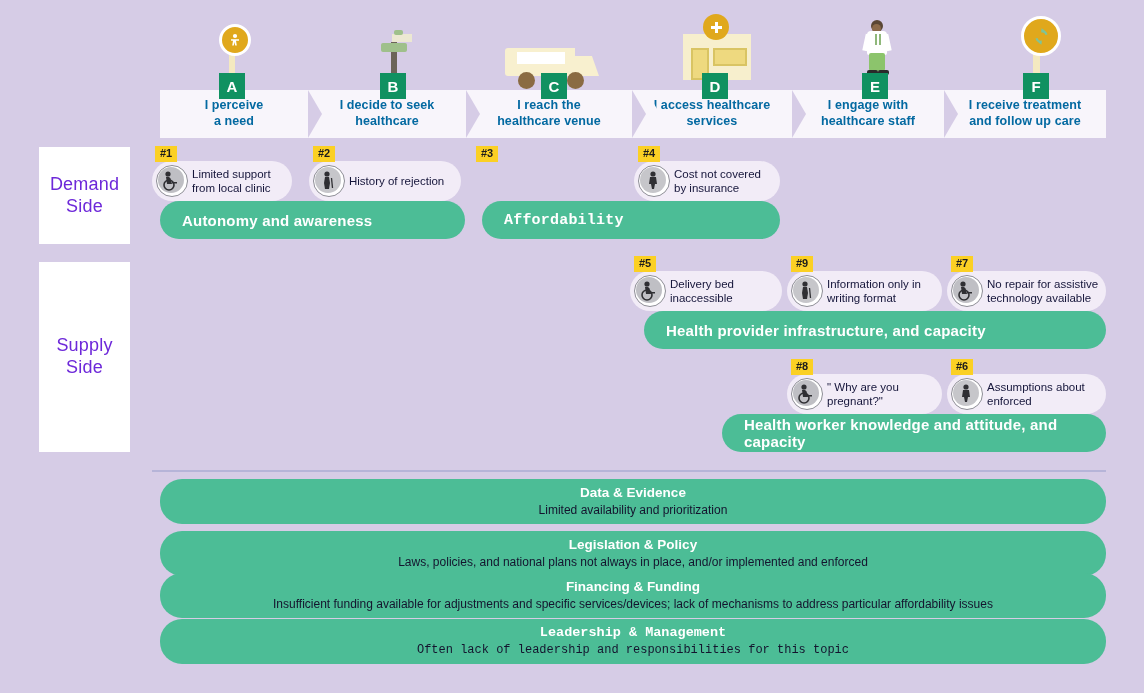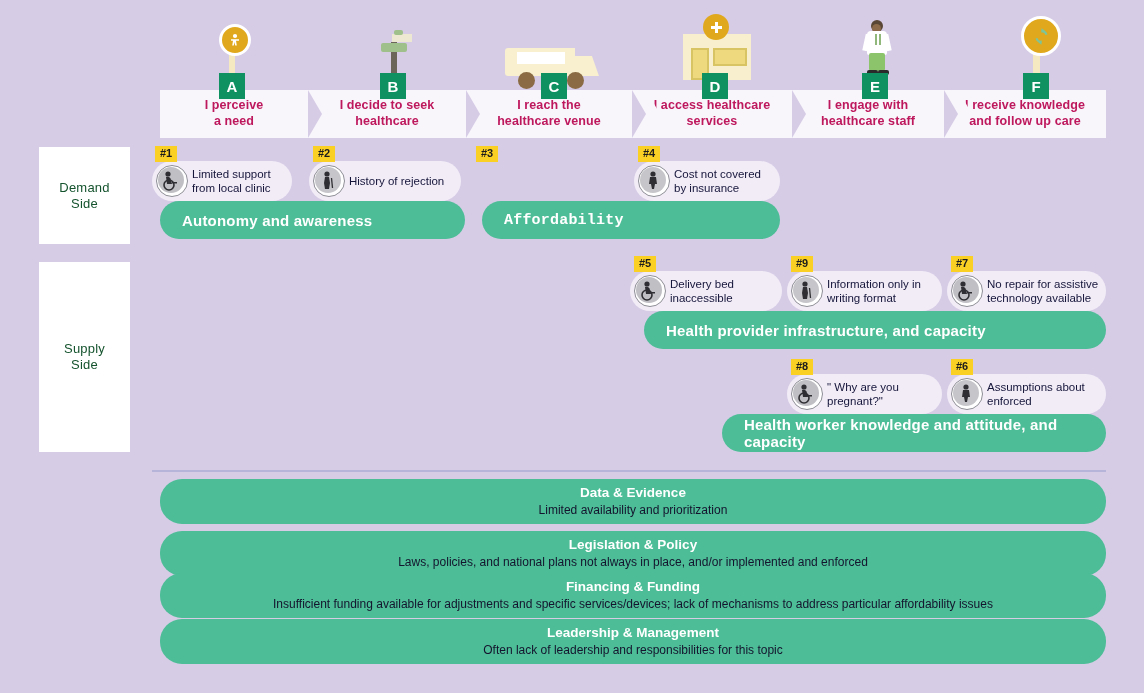--- a/index.html
+++ b/index.html
@@ -11,22 +11,22 @@
     position:relative;
   }
   #stage{position:absolute;inset:0;}
 
   
   .cat-label{
     position:absolute;
     background:#ffffff;
     display:flex;align-items:center;justify-content:center;
     text-align:center;
-    color:#14532d;
-    font-size:13px;
+    color:#6d28d9;
+    font-size:18px;
     line-height:1.2;
     letter-spacing:.2px;
   }
 
   
   #journey{
     position:absolute;
     left:160px;top:90px;width:946px;height:48px;
   }
   .stage-cell{
@@ -46,21 +46,21 @@
     width:0;height:0;
     border-top:24px solid transparent;
     border-bottom:24px solid transparent;
     border-left:14px solid #f8f5fb;
     z-index:2;
   }
   .stage-txt{
     position:absolute;left:0;right:0;top:50%;
     transform:translateY(-50%);
     text-align:center;
-    color:#be185d;
+    color:#0369a1;
     font-size:12.5px;
     font-weight:bold;
     line-height:1.25;
     letter-spacing:.1px;
     padding:0 14px;
     box-sizing:border-box;
   }
   .stage-badge{
     position:absolute;
     width:26px;height:26px;
@@ -208,21 +208,21 @@
       <div class="chev-in"></div>
       <div class="chev"></div>
       <div class="stage-txt">
         <div>I engage with</div>
         <div>healthcare staff</div>
       </div>
     </div>
 
     <div class="stage-cell" style="left:784px;width:162px;">
       <div class="stage-txt">
-        <div>I receive knowledge</div>
+        <div>I receive treatment</div>
         <div>and follow up care</div>
       </div>
     </div>
   </div>
 
   <div class="stage-badge" style="left:219px;top:73px;">A</div>
   <div class="stage-badge" style="left:380px;top:73px;">B</div>
   <div class="stage-badge" style="left:541px;top:73px;">C</div>
   <div class="stage-badge" style="left:702px;top:73px;">D</div>
   <div class="stage-badge" style="left:862px;top:73px;">E</div>
@@ -446,18 +446,18 @@
   <div class="sysbar" style="left:160px;top:531px;width:946px;height:45px;">
     <div class="sb-title">Legislation &amp; Policy</div>
     <div class="sb-sub">Laws, policies, and national plans not always in place, and/or implemented and enforced</div>
   </div>
 
   <div class="sysbar" style="left:160px;top:573px;width:946px;height:45px;">
     <div class="sb-title">Financing &amp; Funding</div>
     <div class="sb-sub">Insufficient funding available for adjustments and specific services/devices; lack of mechanisms to address particular affordability issues</div>
   </div>
 
-  <div class="sysbar" style="left:160px;top:619px;width:946px;height:45px;">
+  <div class="sysbar" style="left:160px;top:619px;width:946px;height:45px;font-family:Liberation Mono, monospace;">
     <div class="sb-title">Leadership &amp; Management</div>
     <div class="sb-sub">Often lack of leadership and responsibilities for this topic</div>
   </div>
 
 </div>
 
 </body></html>

